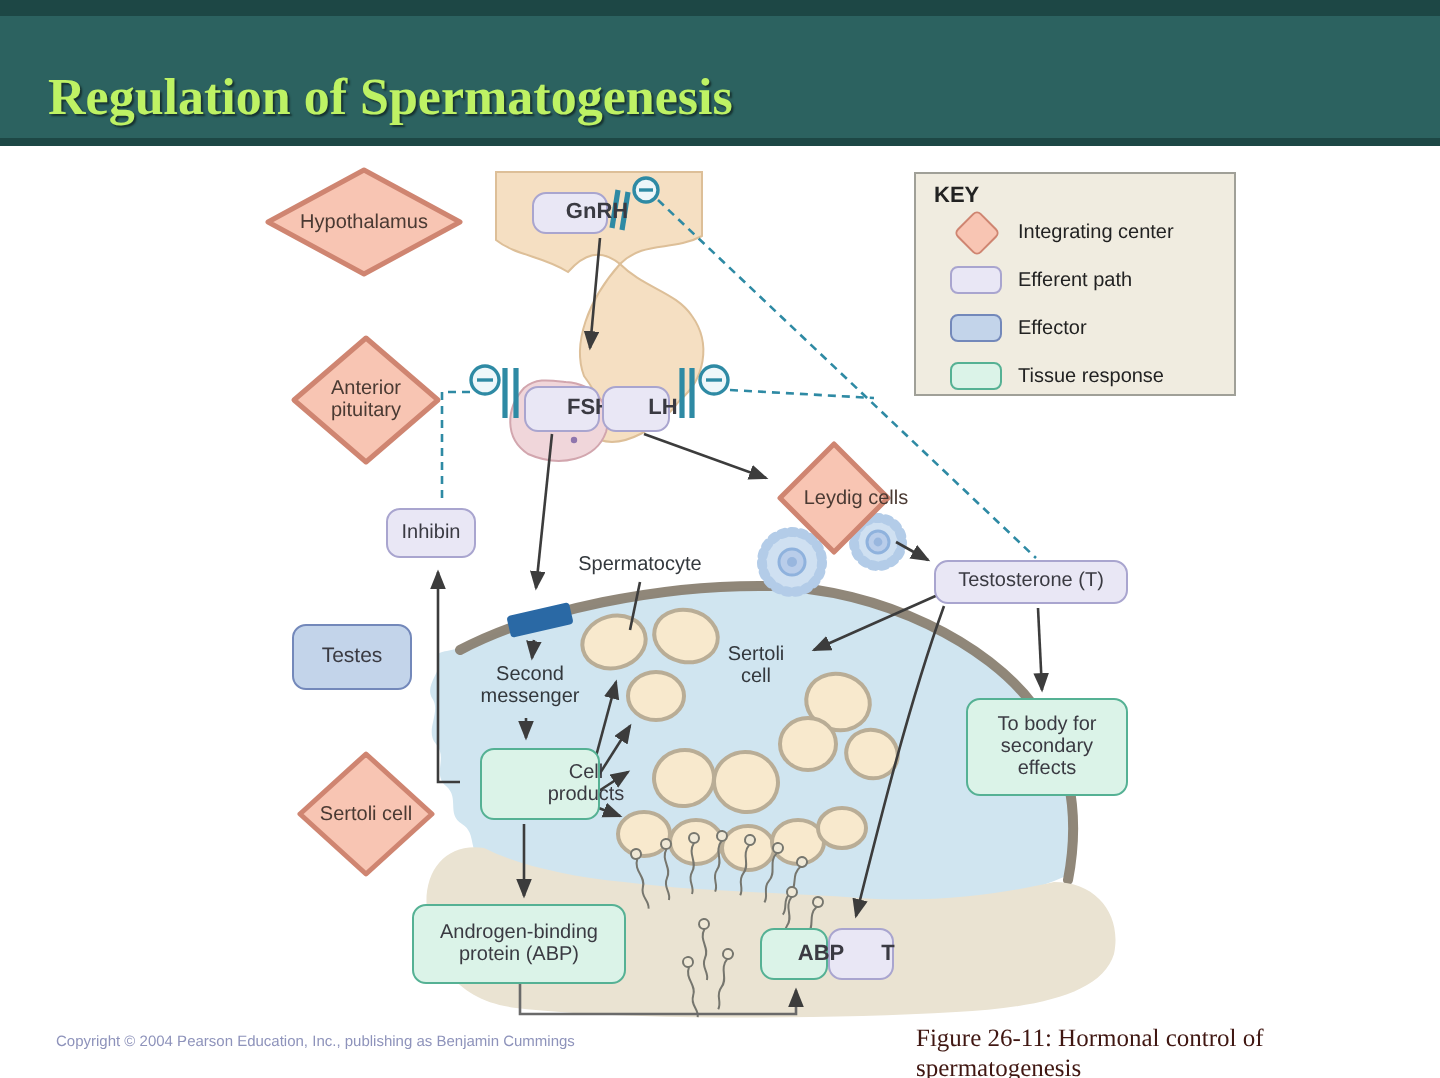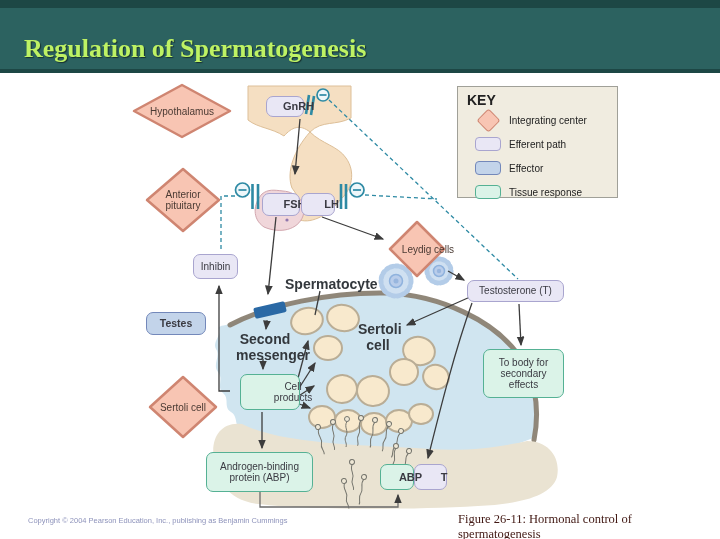--- a/index.html
+++ b/index.html
@@ -13,25 +13,25 @@
   
   .box{position:absolute;display:flex;align-items:center;justify-content:center;text-align:center;
        font-size:10px;color:#3a3a42;border-radius:7px;line-height:1.12;z-index:3;box-sizing:border-box;
        padding:1px 2px;}
   .lav{background:#e9e7f5;border:1.5px solid #a9a5cf;}
   .blue{background:#c3d4ea;border:1.5px solid #7388ba;}
   .mint{background:#dbf3e8;border:1.5px solid #55b194;text-align:center;}
   .bold{font-weight:bold;font-size:11px;padding-left:29px;}
   .dlabel{position:absolute;display:flex;align-items:center;justify-content:center;text-align:center;
           font-size:10px;color:#4a3a33;line-height:1.1;z-index:3;}
-  .plain{position:absolute;text-align:center;font-size:14px;color:#33383d;line-height:1.12;z-index:3;font-weight:bold;}
+  .plain{position:absolute;text-align:center;font-size:10px;color:#33383d;line-height:1.12;z-index:3;}
   
   .key-panel{position:absolute;left:457px;top:86px;width:161px;height:112px;background:#f0ece0;
              border:1.5px solid #a0a098;box-sizing:border-box;z-index:3;padding:5px 0 0 9px;}
-  .key-title{font-weight:bold;font-size:14px;color:#222;}
+  .key-title{font-weight:bold;font-size:11px;color:#222;}
   .key-row{display:flex;align-items:center;height:24px;}
   .key-swatch-wrap{width:42px;display:flex;justify-content:center;}
   .key-diamond{width:15px;height:15px;background:#f8c5b3;border:1.5px solid #cf8571;transform:rotate(45deg);border-radius:3px;}
   .key-pill{width:26px;height:14px;border-radius:4px;box-sizing:border-box;}
   .key-lav{background:#e9e7f5;border:1.5px solid #a9a5cf;}
   .key-blue{background:#c3d4ea;border:1.5px solid #7388ba;}
   .key-mint{background:#dbf3e8;border:1.5px solid #55b194;}
   .key-label{font-size:10px;color:#222;}
   
   .copyright{position:absolute;left:28px;top:516px;font-size:7.5px;color:#8e93bb;z-index:3;}
@@ -190,21 +190,21 @@
   <div class="dlabel" style="left:394px;top:235px;width:68px;height:28px;">Leydig cells</div>
   <div class="dlabel" style="left:155px;top:393px;width:56px;height:28px;">Sertoli cell</div>
 
   <div class="box lav bold" style="left:266px;top:96px;width:38px;height:21px;">GnRH</div>
   <div class="box lav bold" style="left:262px;top:193px;width:38px;height:23px;">FSH</div>
   <div class="box lav bold" style="left:301px;top:193px;width:34px;height:23px;">LH</div>
   <div class="box lav" style="left:193px;top:254px;width:45px;height:25px;">Inhibin</div>
   <div class="box lav" style="left:467px;top:280px;width:97px;height:22px;">Testosterone (T)</div>
   <div class="box lav bold" style="left:414px;top:464px;width:23px;height:26px;">T</div>
 
-  <div class="box blue" style="left:146px;top:312px;width:60px;height:23px;font-size:10.5px;font-weight:bold;">Testes</div>
+  <div class="box blue" style="left:146px;top:312px;width:60px;height:33px;font-size:10.5px;">Testes</div>
 
   <div class="box mint" style="left:240px;top:374px;width:60px;height:36px;padding-left:48px;">Cell products</div>
   <div class="box mint" style="left:206px;top:452px;width:107px;height:40px;">Androgen-binding protein (ABP)</div>
   <div class="box mint bold" style="left:380px;top:464px;width:34px;height:26px;">ABP</div>
   <div class="box mint" style="left:483px;top:349px;width:81px;height:49px;">To body for secondary effects</div>
 
   <div class="plain" style="left:285px;top:277px;width:70px;">Spermatocyte</div>
   <div class="plain" style="left:236px;top:332px;width:58px;">Second messenger</div>
   <div class="plain" style="left:358px;top:322px;width:40px;">Sertoli cell</div>
 

